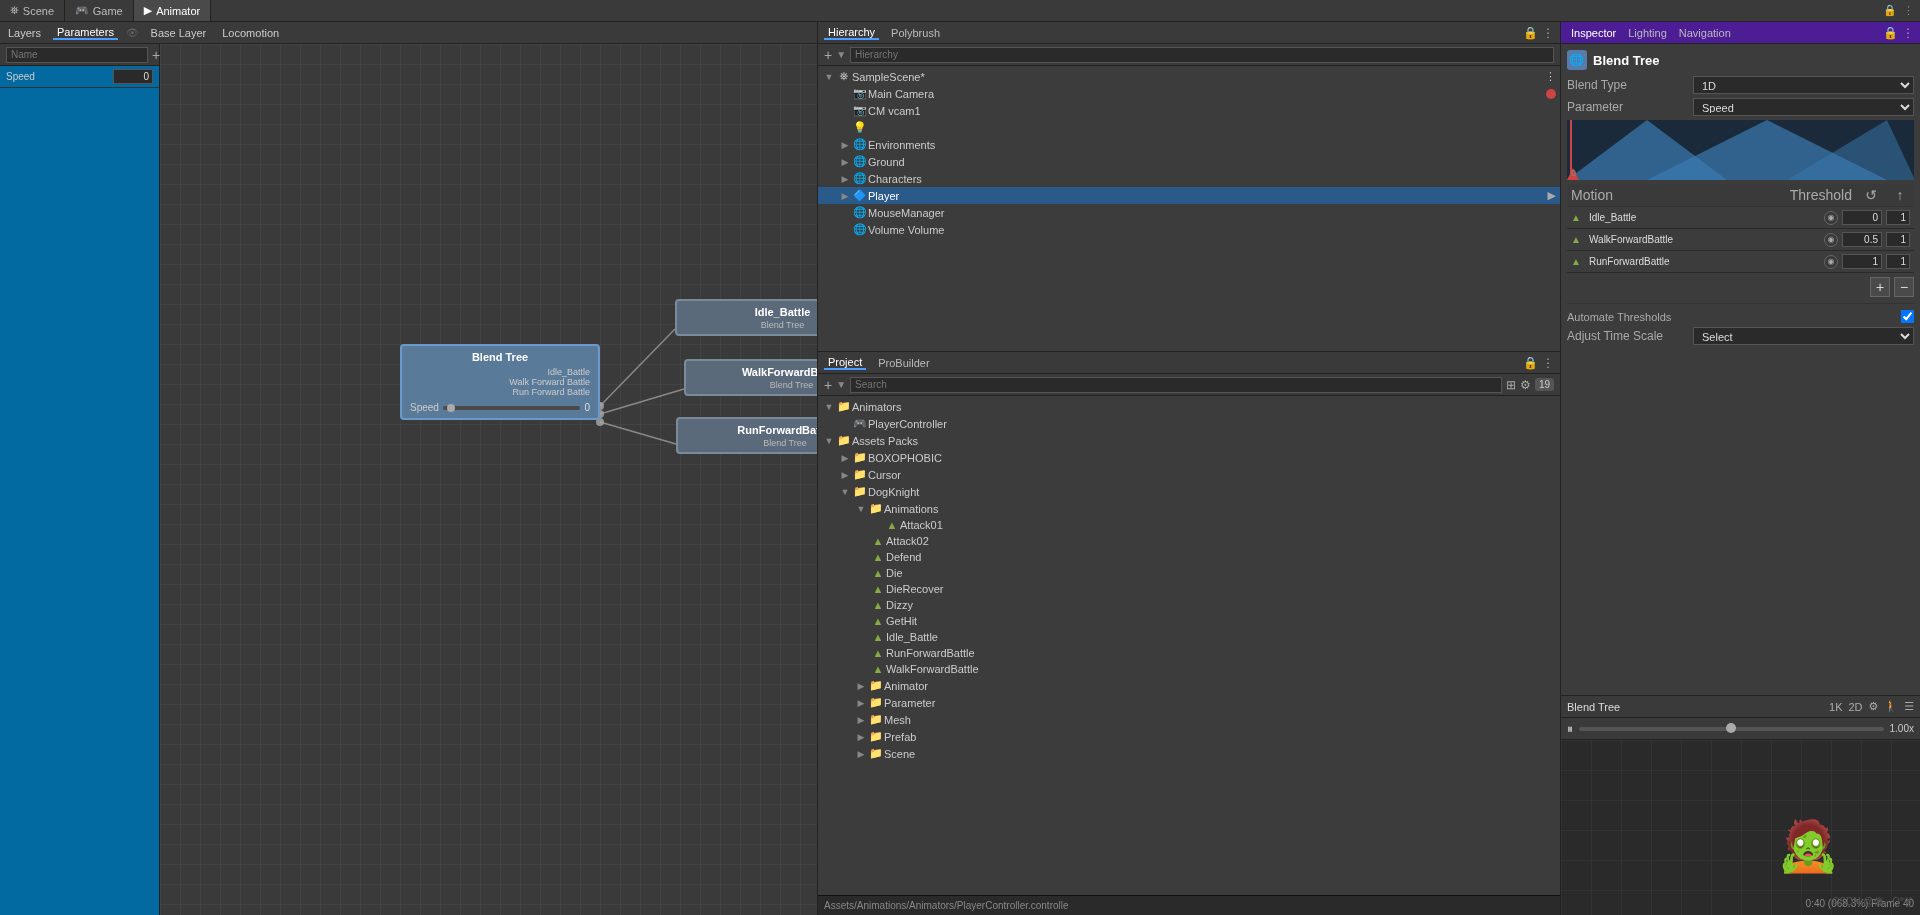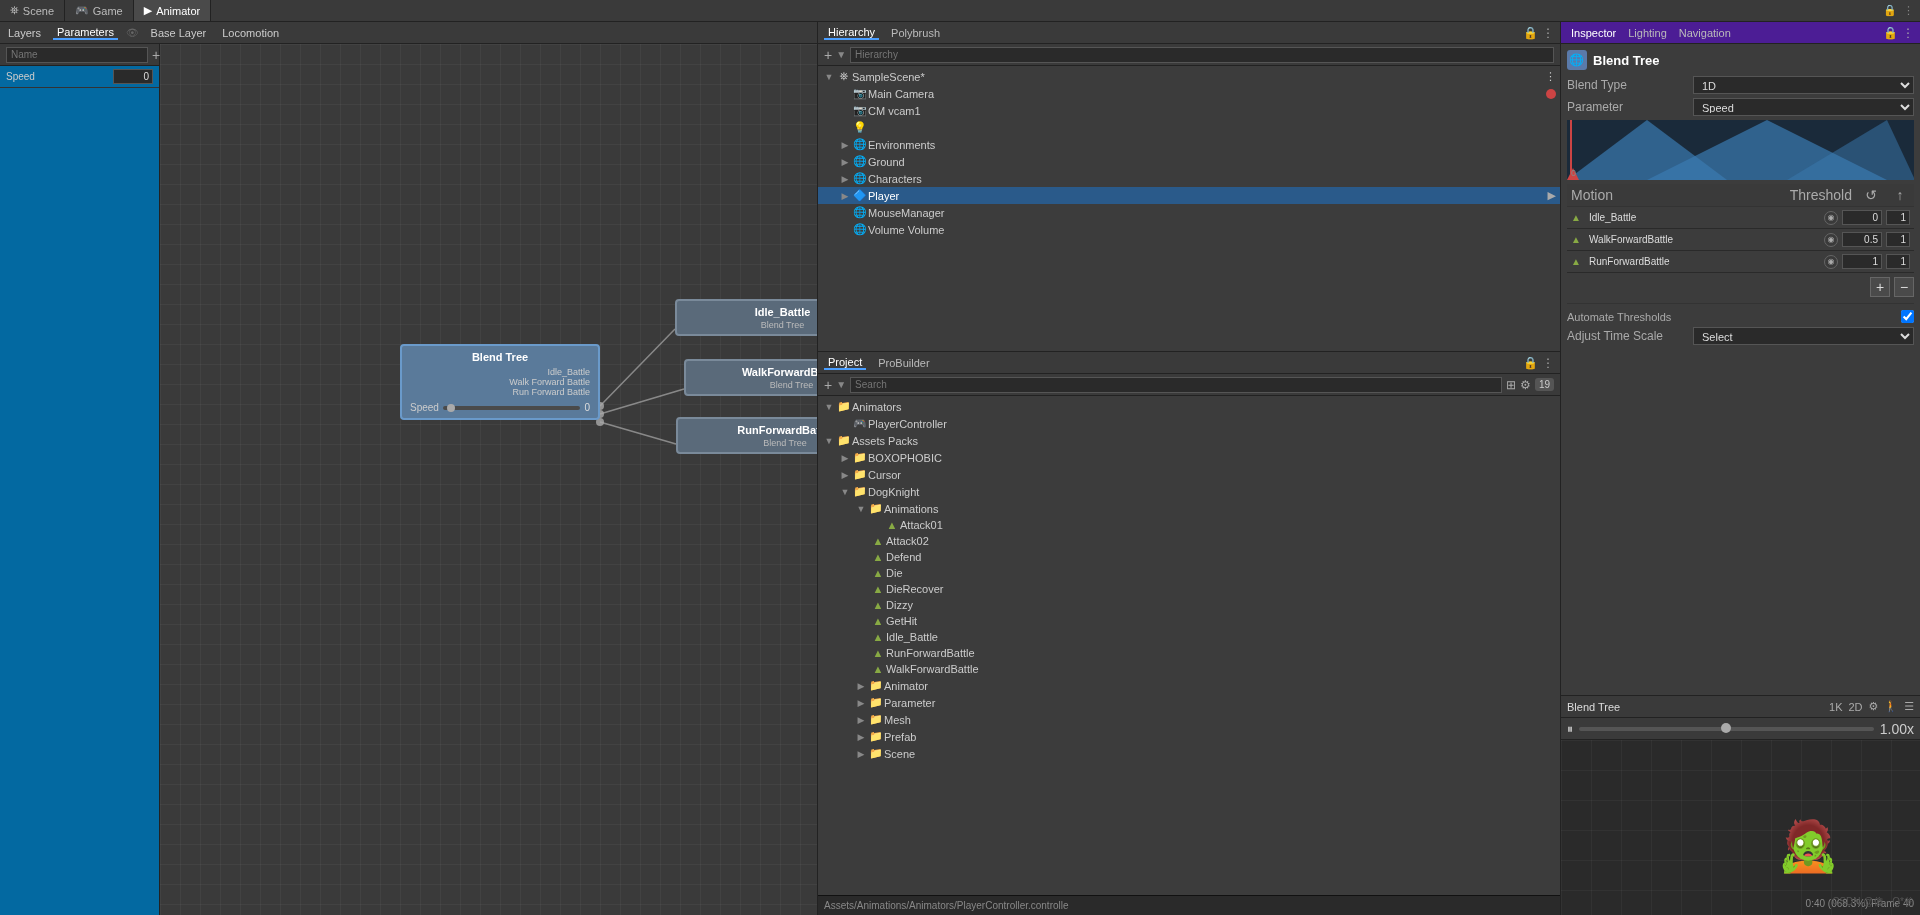--- a/index.html
+++ b/index.html
@@ -579,21 +579,21 @@
     }
     .preview-timeline-thumb {
       position: absolute;
       top: -4px;
       left: 50%;
       width: 10px; height: 10px;
       background: #aaa;
       border-radius: 50%;
       transform: translateX(-50%);
     }
-    .preview-speed { font-size: 14px; color: #ccc; }
+    .preview-speed { font-size: 10px; color: #ccc; }
     .preview-viewport {
       flex: 1;
       background: #2a2a2a;
       position: relative;
       overflow: hidden;
       
       background-image:
         linear-gradient(rgba(255,255,255,0.04) 1px, transparent 1px),
         linear-gradient(90deg, rgba(255,255,255,0.04) 1px, transparent 1px);
       background-size: 30px 30px;

